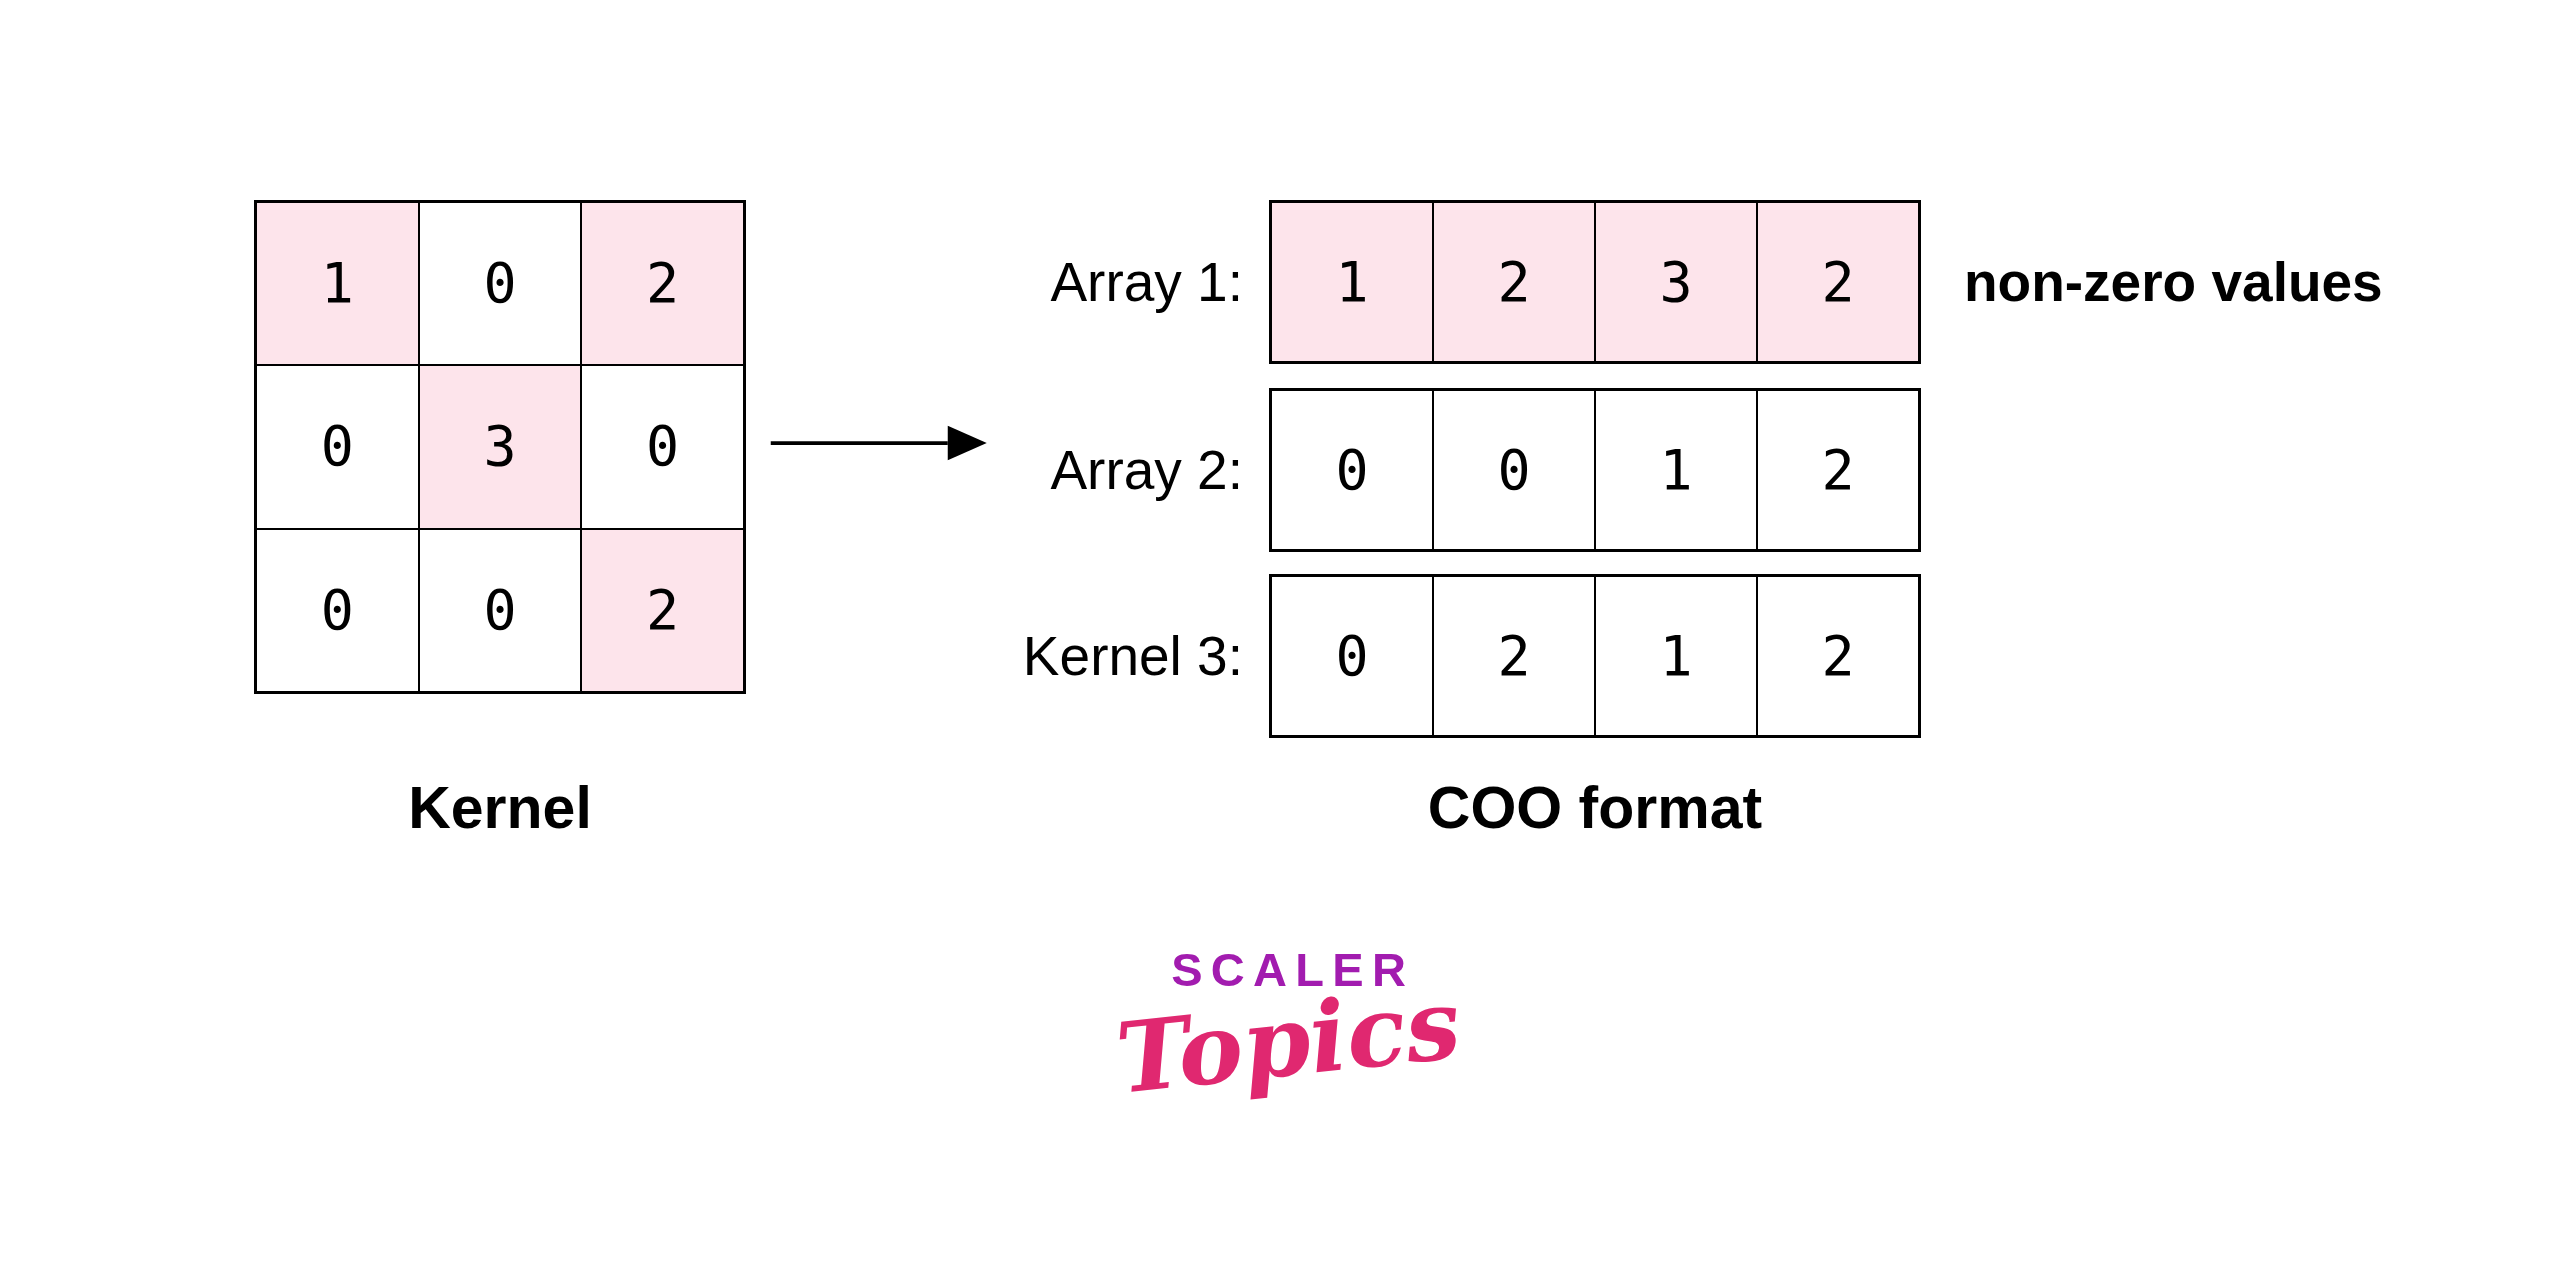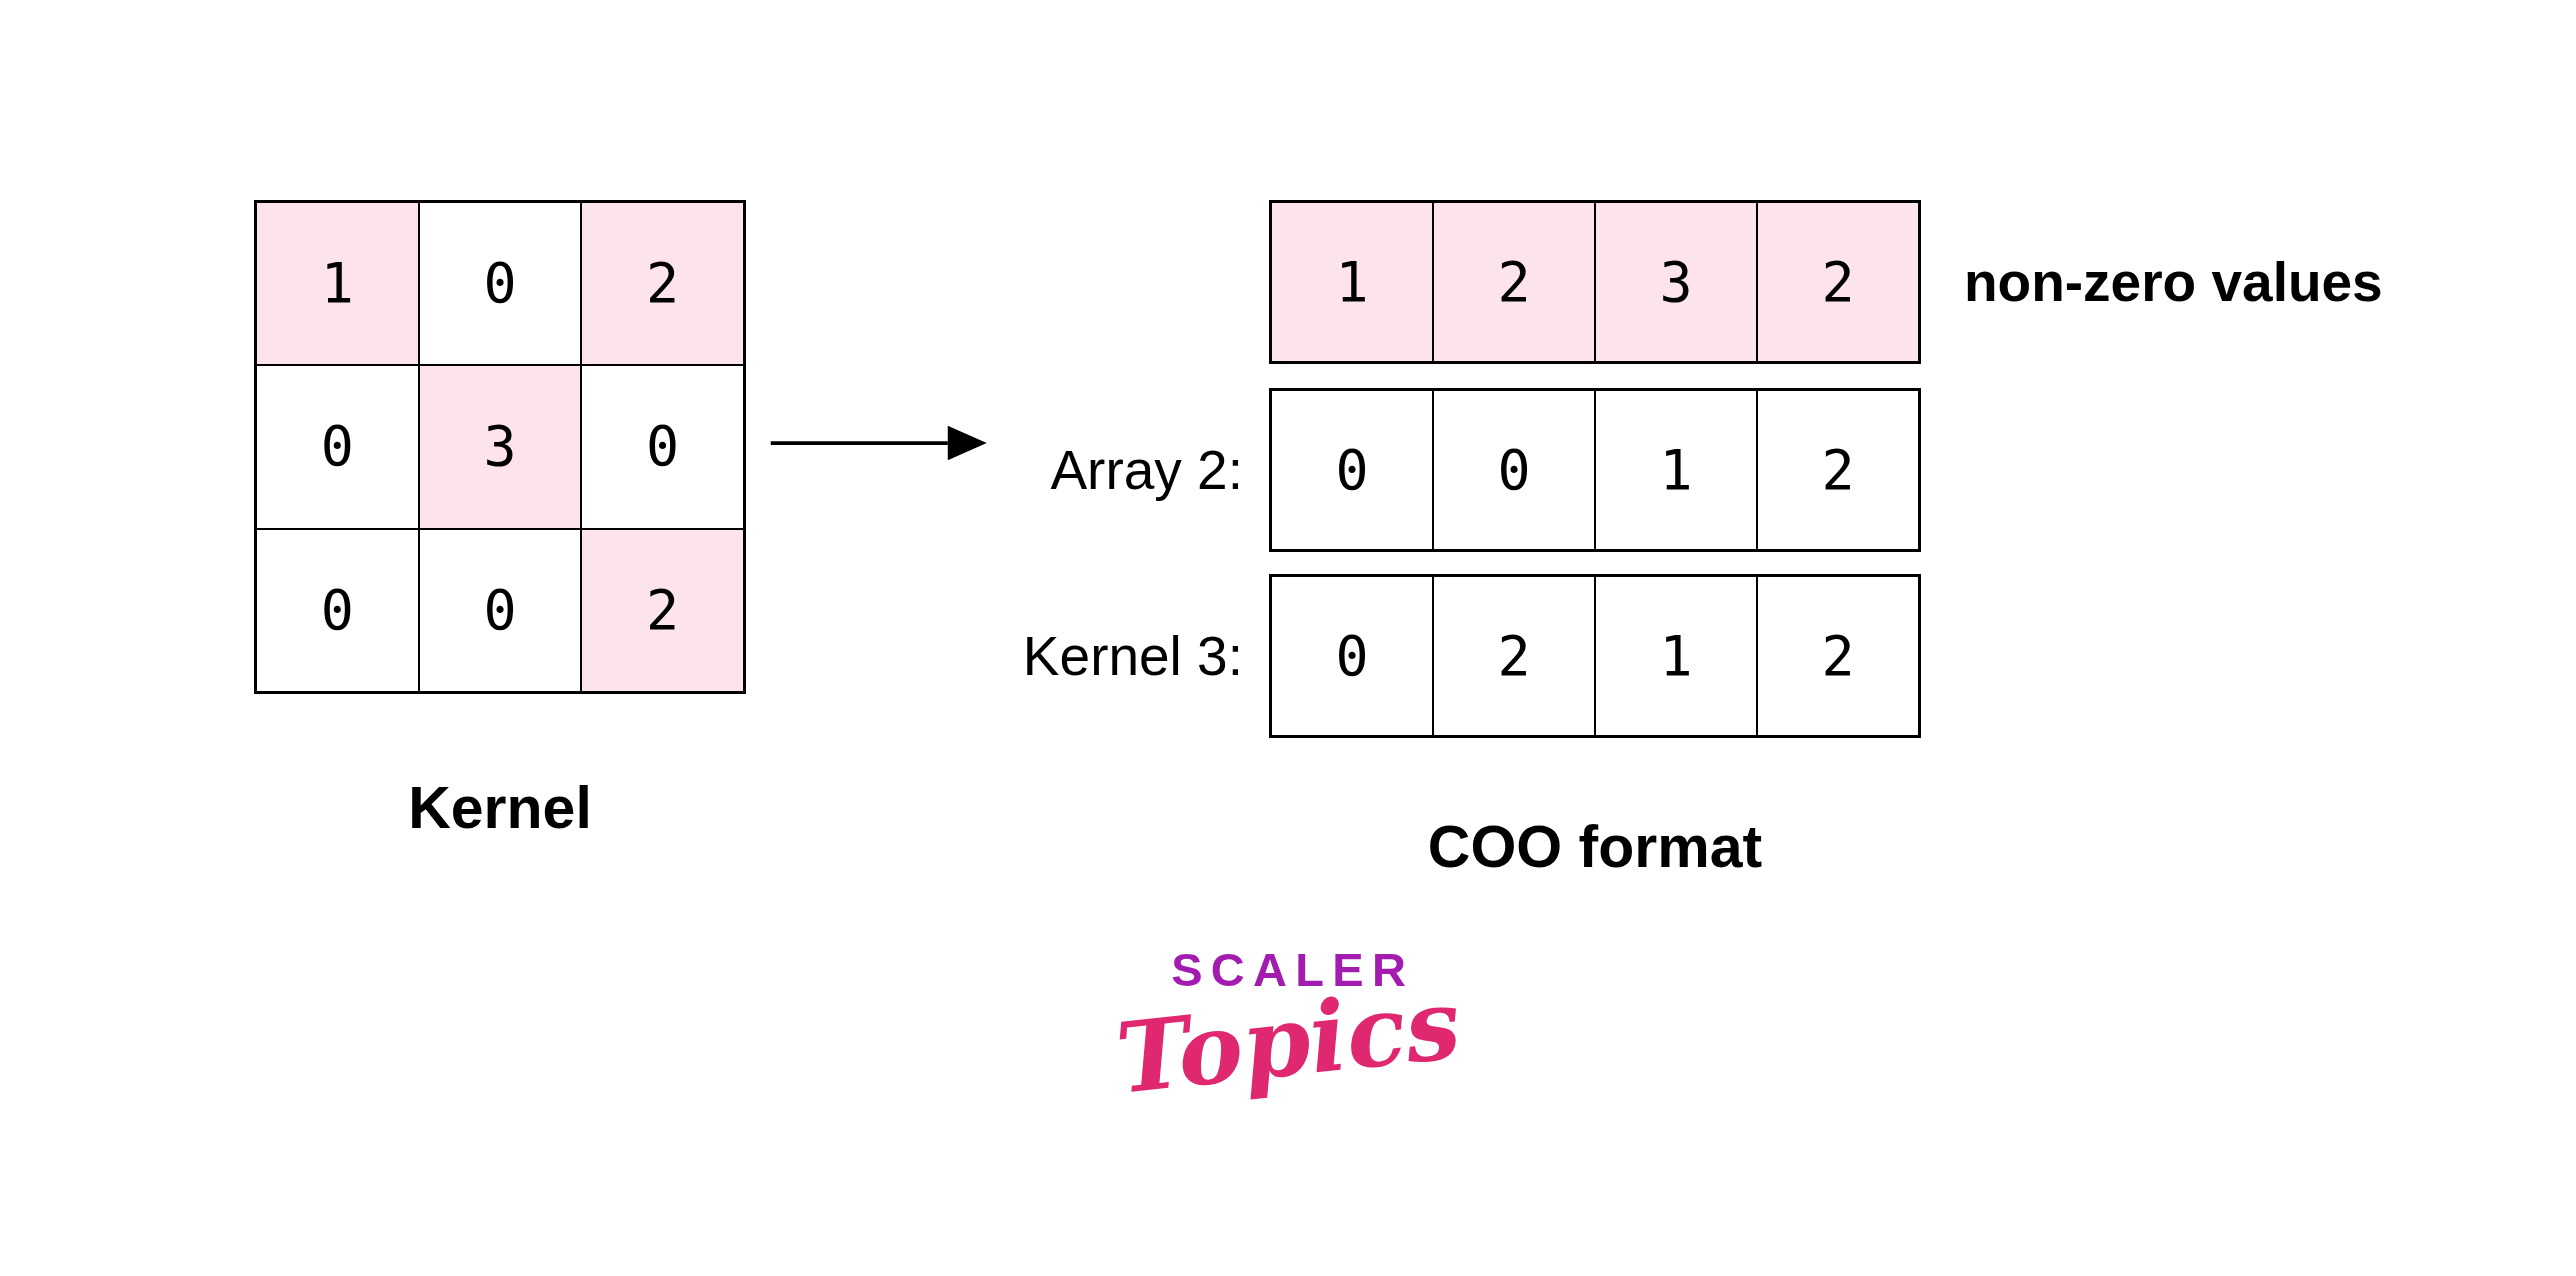--- a/index.html
+++ b/index.html
@@ -85,21 +85,21 @@
   #array-note-3 { top: 574px; }
 
   
   .caption {
     position: absolute;
     font-weight: bold;
     font-size: 59px;
     text-align: center;
   }
   #kernel-caption { left: 254px; top: 774px; width: 492px; }
-  #coo-caption    { left: 1269px; top: 774px; width: 652px; margin-top: 39px; }
+  #coo-caption    { left: 1269px; top: 774px; width: 652px; }
 
   
   #arrow {
     position: absolute;
     left: 768px;
     top: 419px;
     width: 220px;
     height: 48px;
   }
 
@@ -147,20 +147,21 @@
     <div class="cell pink">2</div>
   </div>
 
   <div class="caption" id="kernel-caption">Kernel</div>
 
   <svg id="arrow" viewBox="0 0 290 64" xmlns="http://www.w3.org/2000/svg">
     <line x1="2" y1="32" x2="238" y2="32" stroke="#000000" stroke-width="5"></line>
     <polygon points="238,9 290,32 238,55" fill="#000000"></polygon>
   </svg>
 
+  <div class="array-label" id="array-label-1">Array 1:</div>
   <div class="grid array-grid" id="array-grid-1">
     <div class="cell pink">1</div>
     <div class="cell pink">2</div>
     <div class="cell pink">3</div>
     <div class="cell pink">2</div>
   </div>
   <div class="array-note" id="array-note-1">non-zero values</div>
 
   <div class="array-label" id="array-label-2">Array 2:</div>
   <div class="grid array-grid" id="array-grid-2">

